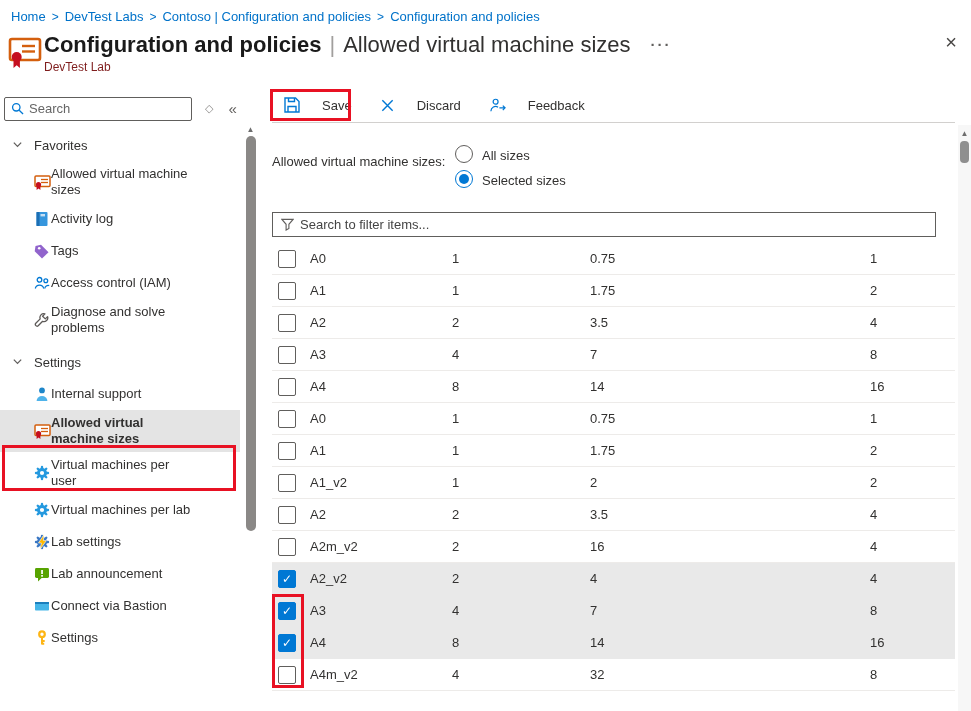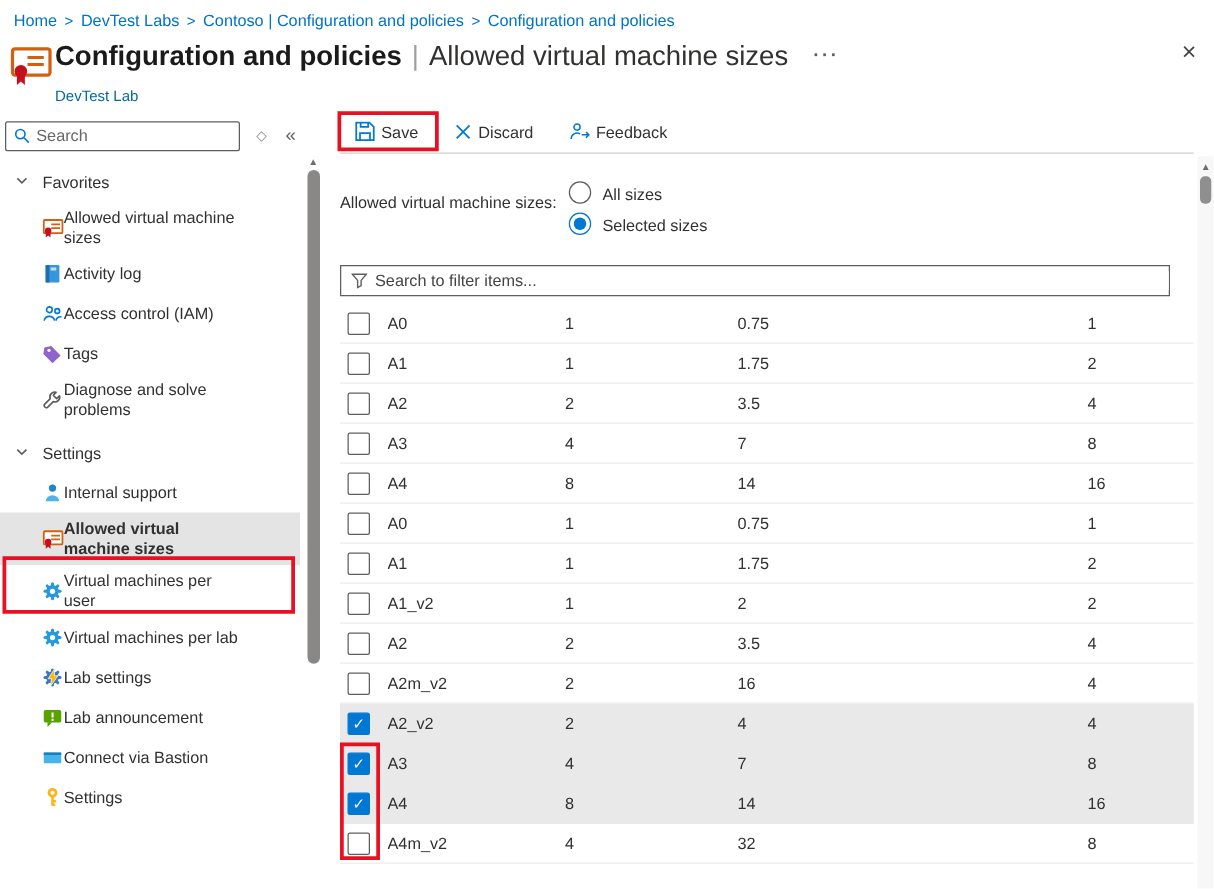--- a/index.html
+++ b/index.html
@@ -12,21 +12,21 @@
   .breadcrumb { padding:9px 0 0 11px; font-size:13px; }
   .bc-link { color:#0072c9; cursor:pointer; text-decoration:none; }
   .bc-sep { color:#0072c9; margin:0 6px; font-size:12px; }
   .title-row { display:flex; align-items:flex-start; padding:8px 14px 0 8px; }
   .title-icon { width:36px; flex:none; margin-top:4px; }
   .title-text h1 { font-size:22px; line-height:26px; font-weight:700; color:#1a1a1a;
                    display:flex; align-items:center; white-space:nowrap; }
   .title-divider { font-weight:400; color:#a19f9d; margin:0 8px; }
   .title-secondary { font-weight:400; color:#323130; }
   .more-dots { color:#605e5c; font-size:15px; margin-left:20px; letter-spacing:2px; cursor:pointer; }
-  .subtitle { font-size:12px; color:#0369a1; margin-top:12px; }
+  .subtitle { font-size:12px; color:#7f1d1d; margin-top:2px; }
   .close-btn { margin-left:auto; background:none; border:none; color:#484644; font-size:20px;
                line-height:20px; cursor:pointer; font-family:inherit; }
 
   
   .content { display:flex; height:623px; }
   .sidebar { position:relative; width:258px; flex:none; padding-top:8px; }
   .main { position:relative; flex:1; }
 
   
   .search-row { display:flex; align-items:center; padding-left:4px; height:25px; }
@@ -47,21 +47,21 @@
   .nav-item.selected .nlabel { font-weight:700; }
   .nicon { width:17px; flex:none; display:flex; }
   .nlabel { line-height:16px; white-space:pre-line; }
   .sb-scroll { position:absolute; left:244px; top:37px; bottom:0; width:13px; }
   .sb-up { display:block; text-align:center; font-size:8px; color:#6d6d6d; line-height:10px; cursor:pointer; }
   .sb-thumb { display:block; width:10px; height:395px; margin:1px auto 0; background:#8a8886;
               border-radius:5px; cursor:pointer; }
 
   
   .toolbar { display:flex; align-items:center; height:34px; padding-left:14px; gap:4px; }
-  .tbtn { display:inline-flex; align-items:center; gap:5px; background:none; border:none;
+  .tbtn { display:inline-flex; align-items:center; gap:22px; background:none; border:none;
           font-size:13px; color:#323130; font-family:inherit; padding:6px 12px; cursor:pointer; }
   .ticon { display:flex; }
   .toolbar-divider { border-bottom:1px solid #d2d0ce; margin:0 16px 0 14px; }
 
   
   .main-body { padding-left:14px; }
   .radio-row { display:flex; margin-top:22px; }
   .radio-label { width:183px; font-size:13px; padding-top:9px; color:#323130; }
   .radio-opts { display:flex; flex-direction:column; gap:7px; }
   .radio-opt { display:flex; align-items:flex-end; gap:9px; font-size:13px; cursor:pointer; }
@@ -179,37 +179,37 @@
             <svg viewBox="0 0 16 16" width="16" height="16">
               <rect x="2.5" y="1" width="11" height="14" rx="1" fill="#3696dd"></rect>
               <rect x="2.5" y="1" width="3" height="14" fill="#1c6fb4"></rect>
               <rect x="6.5" y="3" width="4.5" height="2.4" fill="#c7e0f4"></rect>
             </svg>
           </span>
           <span class="nlabel">Activity log</span>
         </div>
         <div class="nav-item">
           <span class="nicon">
+            <svg viewBox="0 0 16 16" width="16" height="16">
+              <path d="M1.5 3 l5.5 -1.2 7.5 7.5 -6.5 6.2 -7.3 -7.3 z" fill="#9164cc"></path>
+              <circle cx="5.2" cy="5.2" r="1.3" fill="#fff"></circle>
+            </svg>
+          </span>
+          <span class="nlabel">Tags</span>
+        </div>
+        <div class="nav-item">
+          <span class="nicon">
             <svg viewBox="0 0 16 16" width="16" height="16" fill="none" stroke="#0078d4" stroke-width="1.3">
               <circle cx="5.5" cy="4.8" r="2.3"></circle>
                 <path d="M1.3 13.5 a4.3 4.3 0 0 1 8.4 0"></path>
               <circle cx="11.8" cy="5.8" r="1.9"></circle>
                 <path d="M10.8 13.5 a3.4 3.4 0 0 1 4.4 -2.9"></path>
             </svg>
           </span>
           <span class="nlabel">Access control (IAM)</span>
-        </div>
-        <div class="nav-item">
-          <span class="nicon">
-            <svg viewBox="0 0 16 16" width="16" height="16">
-              <path d="M1.5 3 l5.5 -1.2 7.5 7.5 -6.5 6.2 -7.3 -7.3 z" fill="#9164cc"></path>
-              <circle cx="5.2" cy="5.2" r="1.3" fill="#fff"></circle>
-            </svg>
-          </span>
-          <span class="nlabel">Tags</span>
         </div>
         <div class="nav-item">
           <span class="nicon">
             <svg viewBox="0 0 16 16" width="16" height="16" fill="none" stroke="#5d5a58" stroke-width="1.3" stroke-linejoin="round">
               <path d="M13.6 4.6 a3.8 3.8 0 0 1 -5 4.7 L4.2 13.7 a1.7 1.7 0 0 1 -2.4 -2.4 L6.2 6.9 a3.8 3.8 0 0 1 4.7 -5 L8.6 4.2 l2.7 2.7 z"></path>
             </svg>
           </span>
           <span class="nlabel">Diagnose and solve
 problems</span>
         </div>

